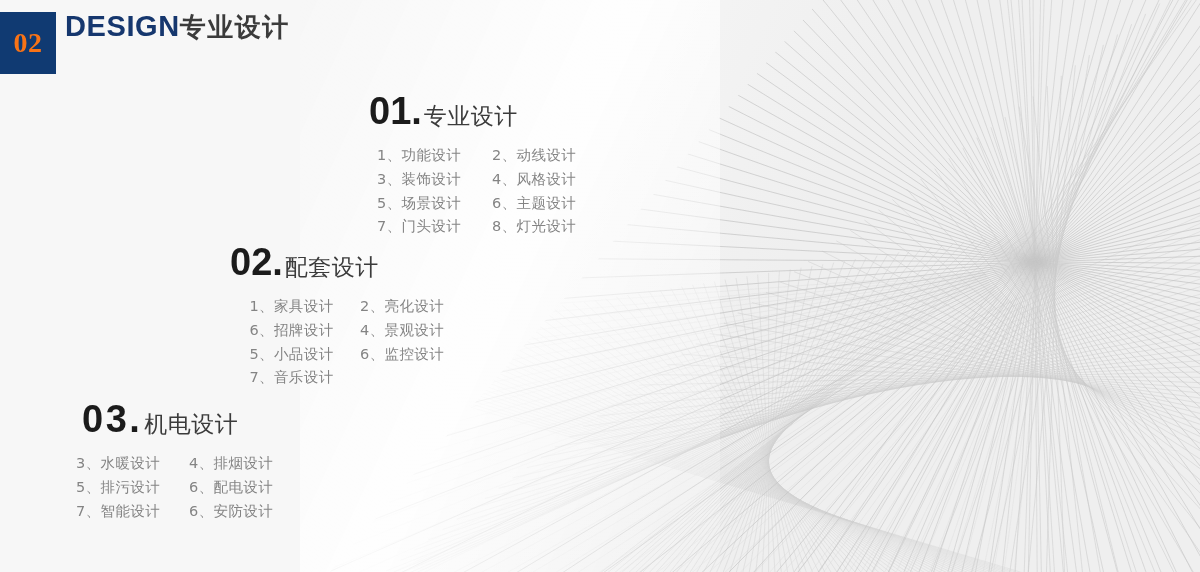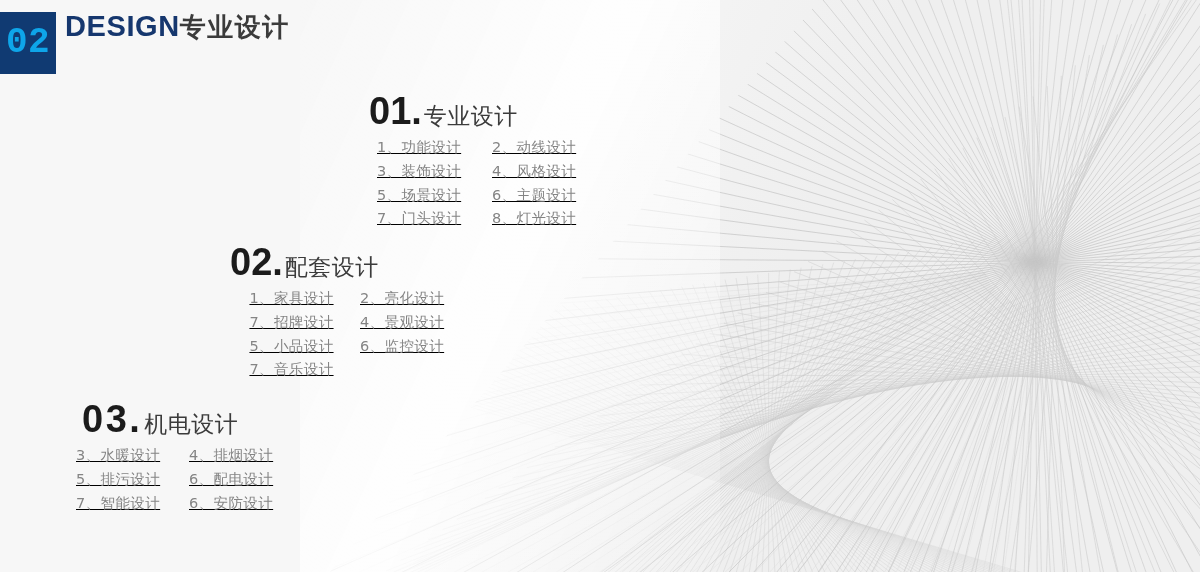--- a/index.html
+++ b/index.html
@@ -24,22 +24,22 @@
     transform:rotate(-0deg);
   }
 
   
   .header{position:absolute;left:0;top:12px;display:flex;align-items:stretch;}
   .badge{
     width:56px;height:62px;background:#103a72;
     display:flex;align-items:center;justify-content:center;
   }
   .badge-num{
-    color:#0ea5e9;font-size:36px;font-weight:bold;letter-spacing:.5px;
-    line-height:1;font-family:Liberation Mono, monospace;
+    color:#f97316;font-size:28px;font-weight:bold;letter-spacing:.5px;
+    line-height:1;font-family:Liberation Serif, serif;
   }
   .header-text{margin-left:9px;display:flex;justify-content:center;}
   .header-en{
     color:#16376e;font-size:29px;font-weight:bold;line-height:1.02;
     letter-spacing:.6px;font-family:"Liberation Sans",sans-serif;
   }
   .header-cn{
     color:#3b3b3b;font-size:26px;font-weight:bold;line-height:1.15;
     letter-spacing:1.5px;margin-top:1px;
     font-family:"DejaVu Sans","Liberation Sans",sans-serif;
@@ -50,21 +50,21 @@
   .sec-head{display:flex;align-items:baseline;white-space:nowrap;}
   .sec-num{
     color:#1b1b1b;font-size:38px;font-weight:bold;line-height:1;
     font-family:"Liberation Sans",sans-serif;
   }
   .sec-title{
     color:#3b3b3b;font-size:23px;font-weight:400;line-height:1;
     margin-left:2px;letter-spacing:.5px;
     font-family:"DejaVu Sans","Liberation Sans",sans-serif;
   }
-  .sec-list{margin-top:6px;text-decoration:underline;}
+  .sec-list{margin-top:14px;}
   .sec-row{
     display:flex;color:#848484;font-size:14.5px;line-height:23.8px;
     letter-spacing:.4px;white-space:nowrap;
     font-family:"DejaVu Sans","Liberation Sans",sans-serif;
   }
   .sec-row .cell{display:inline-block;}
   .sec-row .cell + .cell{margin-left:12px;}
 
   
   #section-01{left:369px;top:92px;}
@@ -425,21 +425,21 @@
       <div class="sec-head">
         <span class="sec-num">02.</span>
         <span class="sec-title">配套设计</span>
       </div>
       <div class="sec-list">
         <div class="sec-row">
           <span class="cell">1、家具设计</span>
           <span class="cell">2、亮化设计</span>
         </div>
         <div class="sec-row">
-          <span class="cell">7、招牌设计</span>
+          <span class="cell">6、招牌设计</span>
           <span class="cell">4、景观设计</span>
         </div>
         <div class="sec-row">
           <span class="cell">5、小品设计</span>
           <span class="cell">6、监控设计</span>
         </div>
         <div class="sec-row">
           <span class="cell">7、音乐设计</span>
         </div>
       </div>

